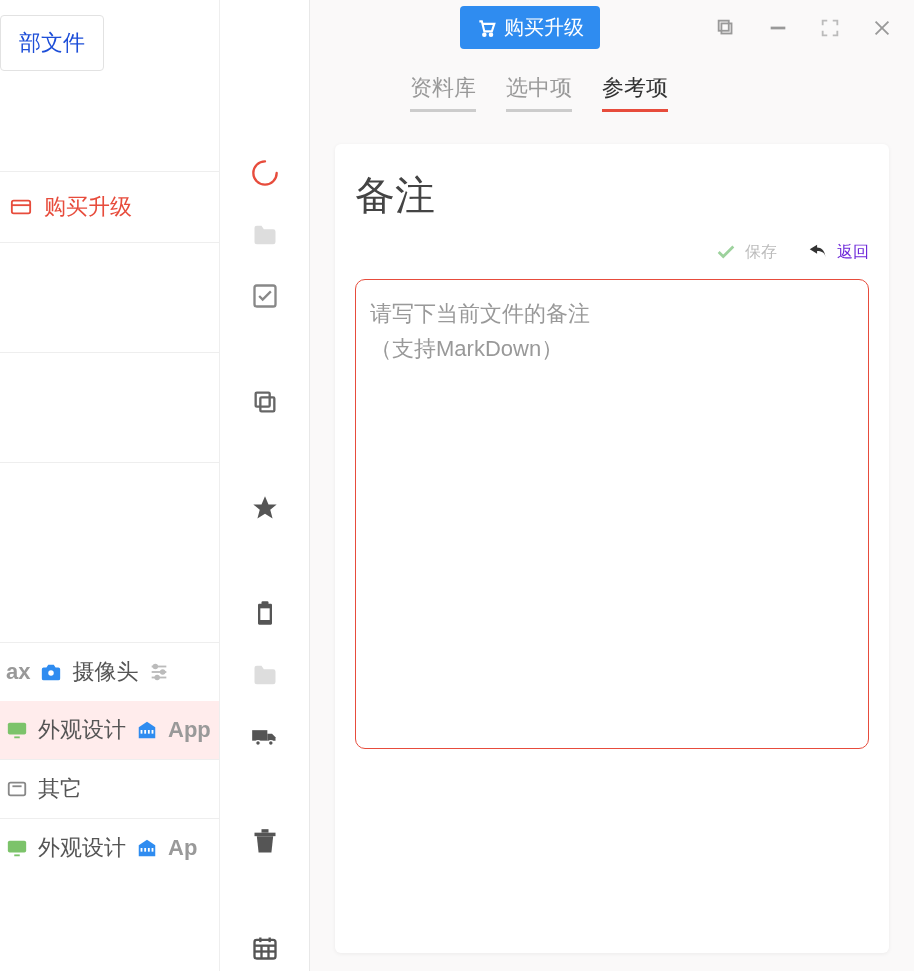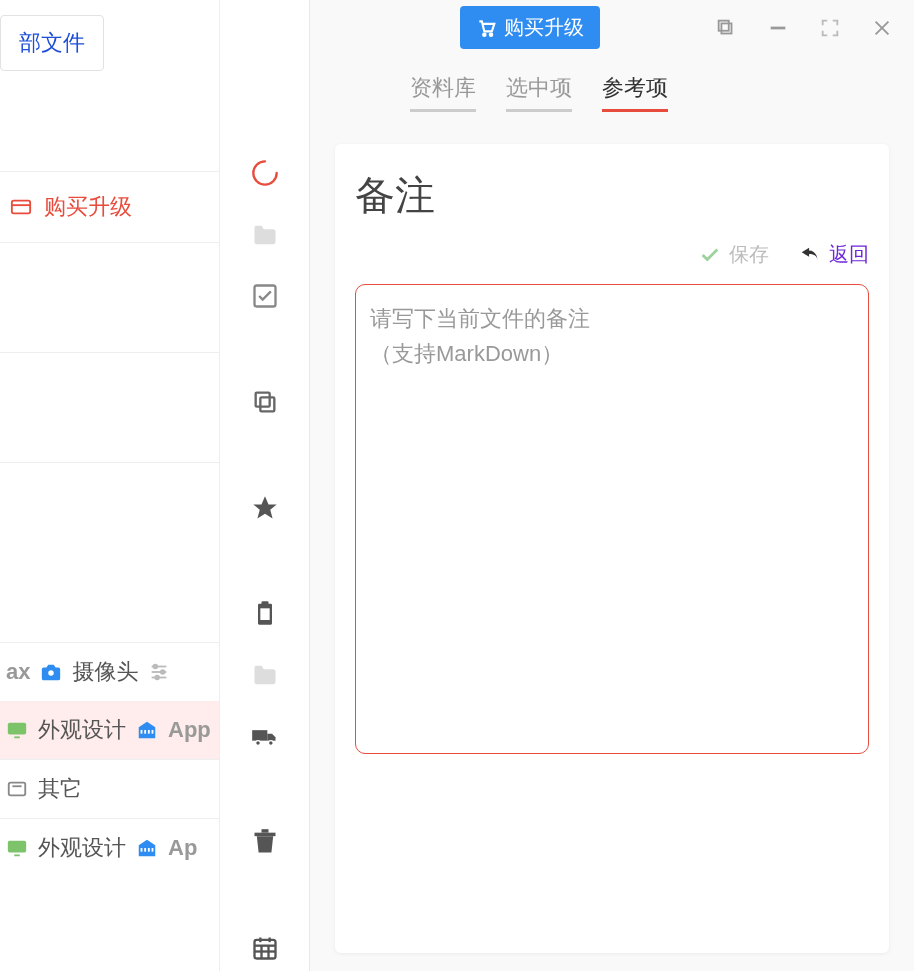--- a/index.html
+++ b/index.html
@@ -155,21 +155,21 @@
   }
   .note-actions {
     display: flex;
     justify-content: flex-end;
     gap: 30px;
     align-items: center;
     margin-bottom: 16px;
   }
   .act {
     display:flex; align-items:center; gap:8px;
-    font-size: 20px; cursor:pointer;
+    font-size: 16px; cursor:pointer;
   }
   .act.save { color:#bbb; }
   .act.back { color:#6d28d9; }
   .note-area {
     flex: 1;
     border: 1px solid #e74c3c;
     border-radius: 10px;
     resize: none;
     font-size: 22px;
     font-family: inherit;

